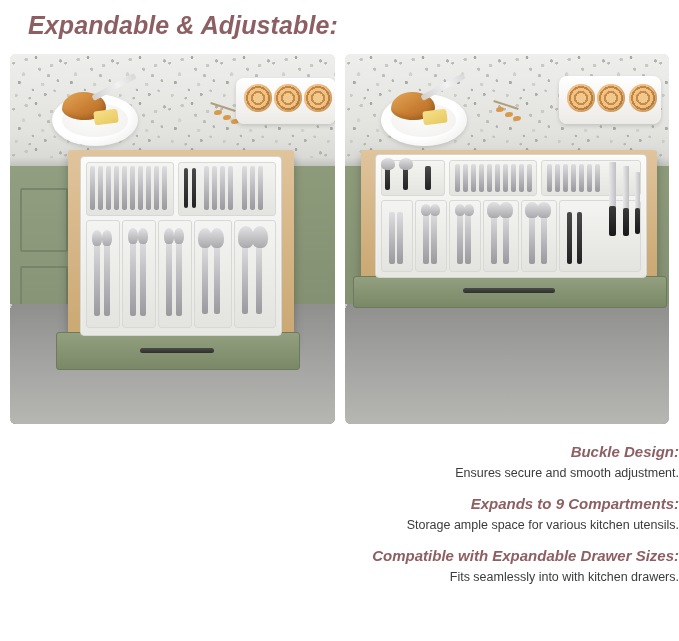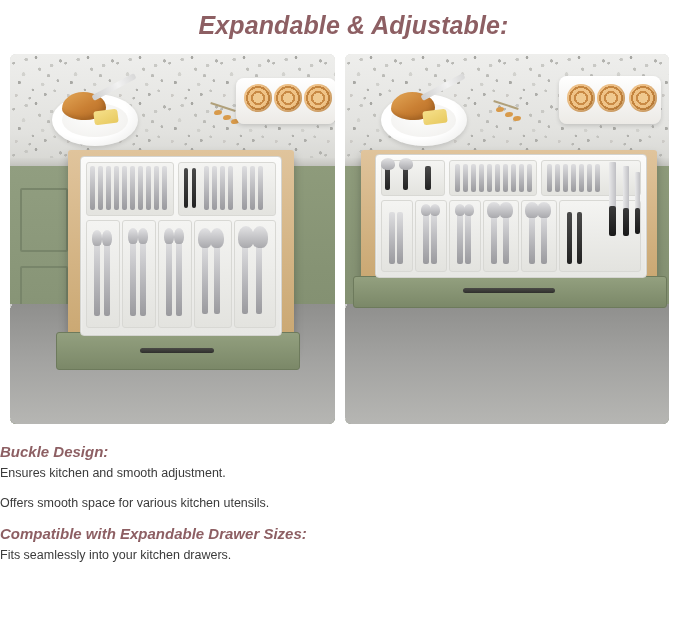--- a/index.html
+++ b/index.html
@@ -11,21 +11,21 @@
     width: 679px;
     height: 641px;
     font-family: "Liberation Sans", sans-serif;
     color: #333333;
     overflow: hidden;
     position: relative;
   }
 
   
   .headline {
-    text-align: center;
+    text-align: left;
     padding-top: 10px;
     margin-left: 28px;
   }
   .headline-line {
     font-size: 25px;
     font-weight: bold;
     font-style: italic;
     color: #8d5f63;
     line-height: 30px;
     letter-spacing: 0.1px;
@@ -236,21 +236,21 @@
   }
   .dark-util {
     position: absolute;
     background: linear-gradient(180deg,#4a4a4a,#222222);
     border-radius: 2px;
   }
 
   
   .features {
     margin-top: 18px;
-    text-align: left;
+    text-align: right;
   }
   .feature { margin-bottom: 12px; }
   .feature-title {
     font-size: 15px;
     font-weight: bold;
     font-style: italic;
     color: #8d5f63;
     line-height: 20px;
   }
   .feature-desc {
@@ -452,22 +452,23 @@
     <div class="util-head" style="left:180px; top:148px; width:14px; height:16px;"></div>
     <div class="util-head" style="left:192px; top:148px; width:14px; height:16px;"></div>
     <div class="dark-util" style="left:222px; top:158px; width:5px; height:52px;"></div>
     <div class="dark-util" style="left:232px; top:158px; width:5px; height:52px;"></div>
   </div>
 </div>
 
 <div class="features">
   <div class="feature">
     <div class="feature-title">Buckle Design:</div>
-    <div class="feature-desc">Ensures kitchen and smooth adjustment.</div>
+    <div class="feature-desc">Ensures secure and smooth adjustment.</div>
   </div>
   <div class="feature">
-    <div class="feature-desc">Offers smooth space for various kitchen utensils.</div>
+    <div class="feature-title">Expands to 9 Compartments:</div>
+    <div class="feature-desc">Storage ample space for various kitchen utensils.</div>
   </div>
   <div class="feature">
     <div class="feature-title">Compatible with Expandable Drawer Sizes:</div>
-    <div class="feature-desc">Fits seamlessly into your kitchen drawers.</div>
+    <div class="feature-desc">Fits seamlessly into with kitchen drawers.</div>
   </div>
 </div>
 
 </body></html>

